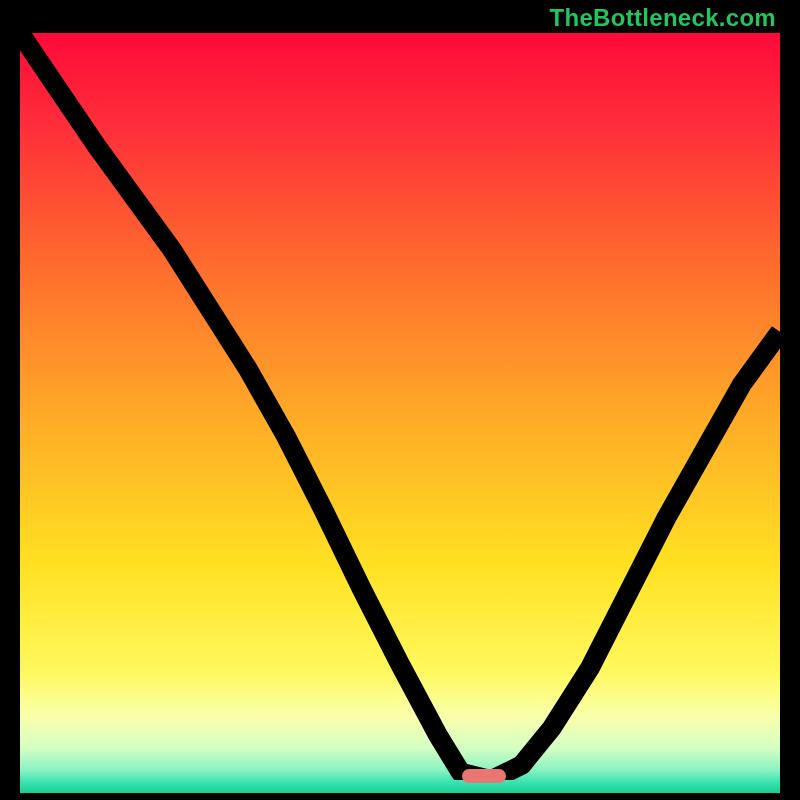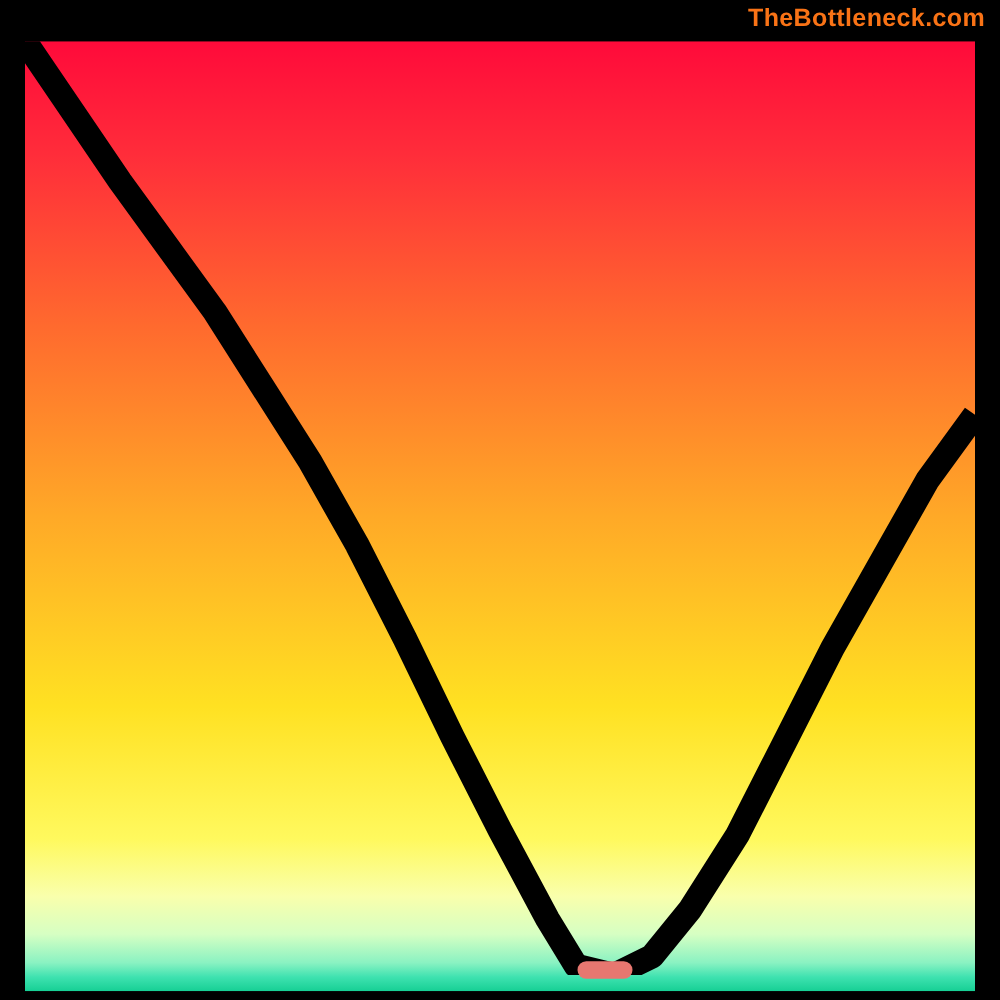--- a/index.html
+++ b/index.html
@@ -14,24 +14,24 @@
   .frame {
     position: relative;
     width: 800px;
     height: 800px;
     background: #000;
   }
 
   .watermark {
     position: absolute;
     top: 4px;
-    right: 12px;
-    color: #f97316;
+    right: 24px;
+    color: #22c55e;
     font-family: Arial, Helvetica, sans-serif;
-    font-size: 20px;
+    font-size: 24px;
     font-weight: 600;
     letter-spacing: 0.3px;
     z-index: 10;
   }
 
   .plot-area {
     position: absolute;
     left: 20px;
     top: 33px;
     width: 760px;

